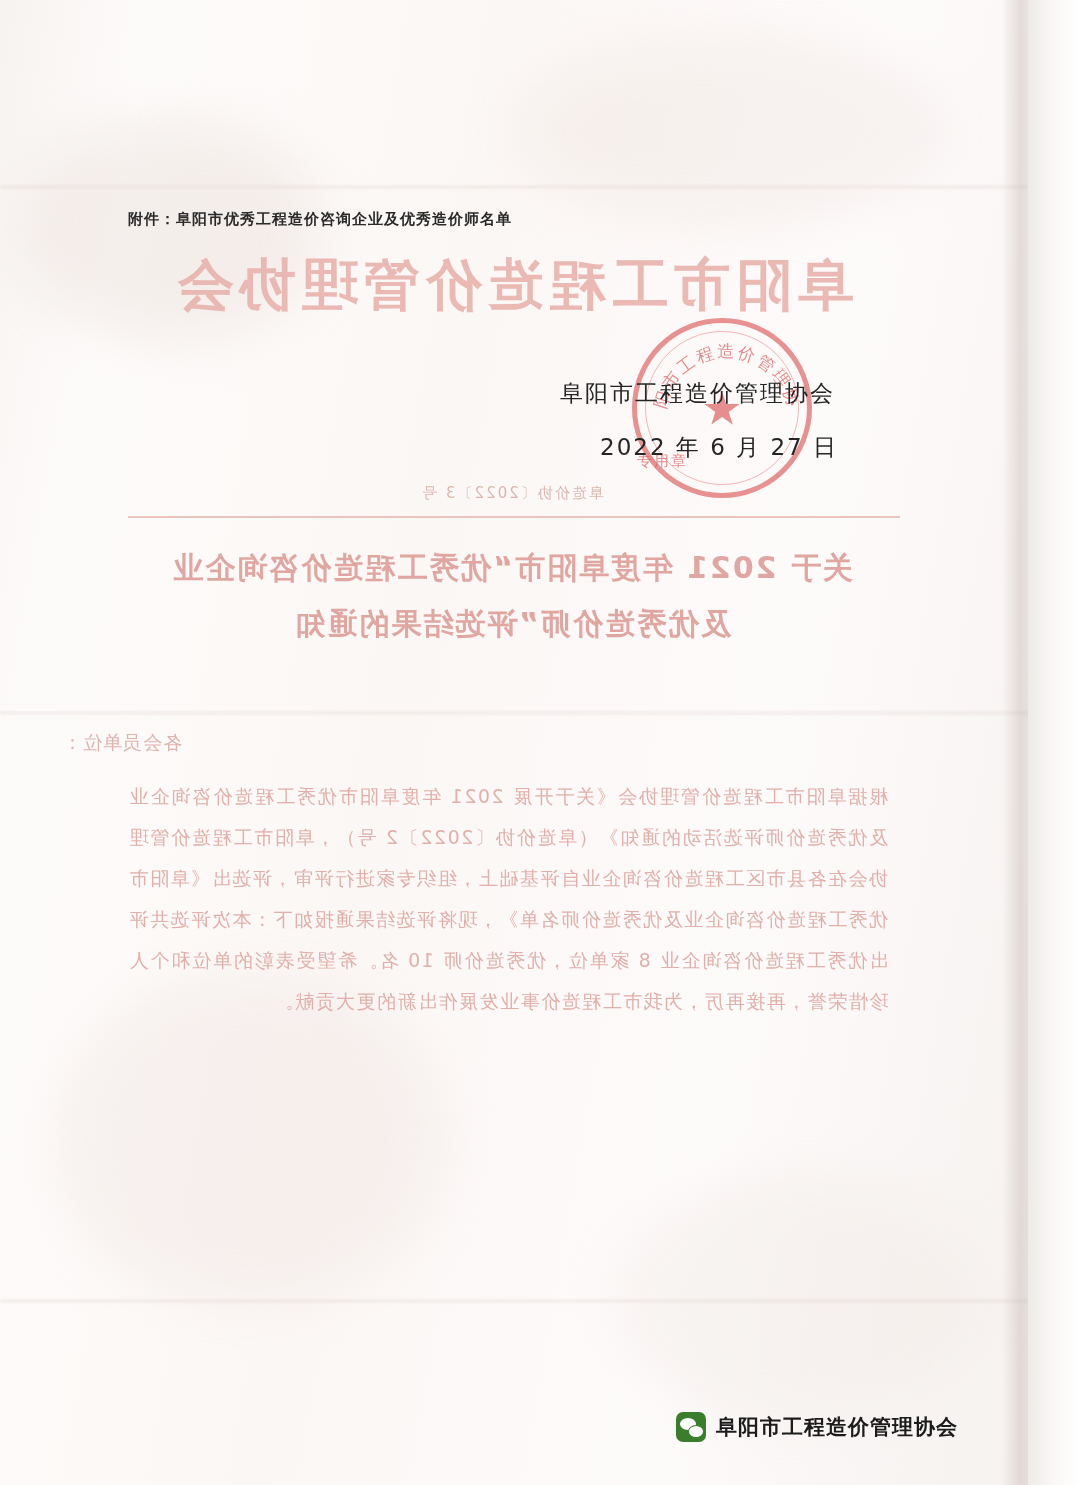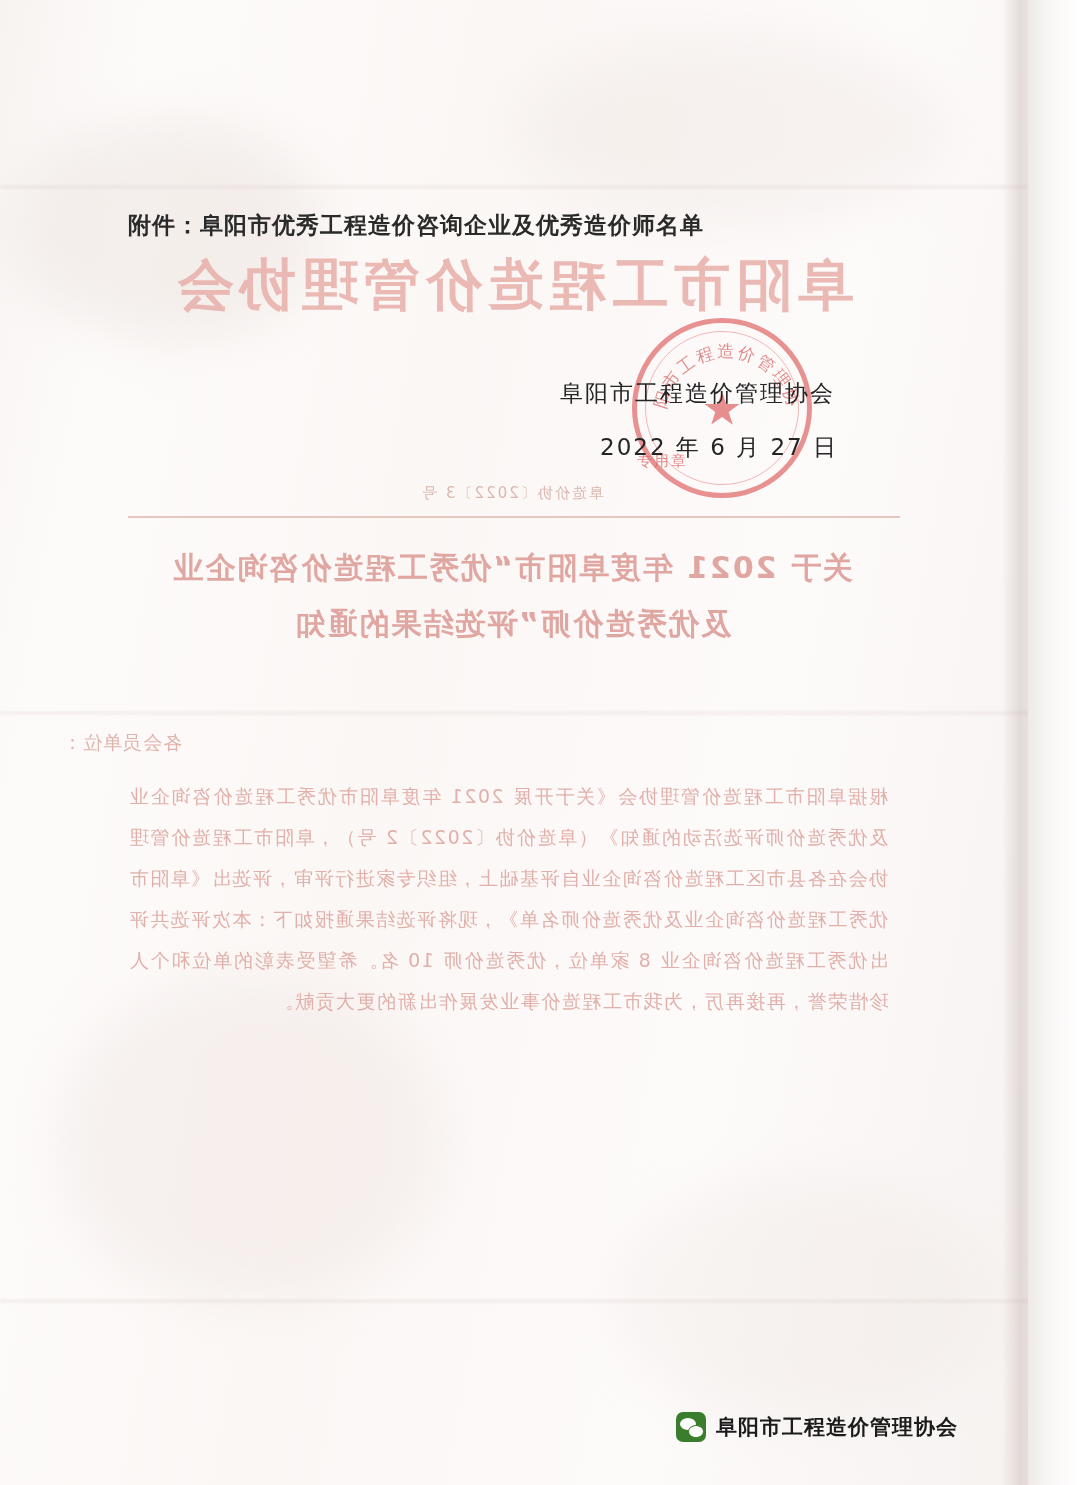--- a/index.html
+++ b/index.html
@@ -164,21 +164,21 @@
     color: rgba(205,55,55,0.72);
     font-family: "DejaVu Sans", sans-serif;
   }
 
   
   .attach-line {
     position: absolute;
     left: 128px;
     top: 210px;
     width: 780px;
-    font-size: 23px;
+    font-size: 15px;
     font-weight: 700;
     letter-spacing: 1px;
     color: #2a2a2a;
     font-family: "DejaVu Sans", sans-serif;
   }
   .signer {
     position: absolute;
     left: 560px;
     top: 378px;
     font-size: 23px;

